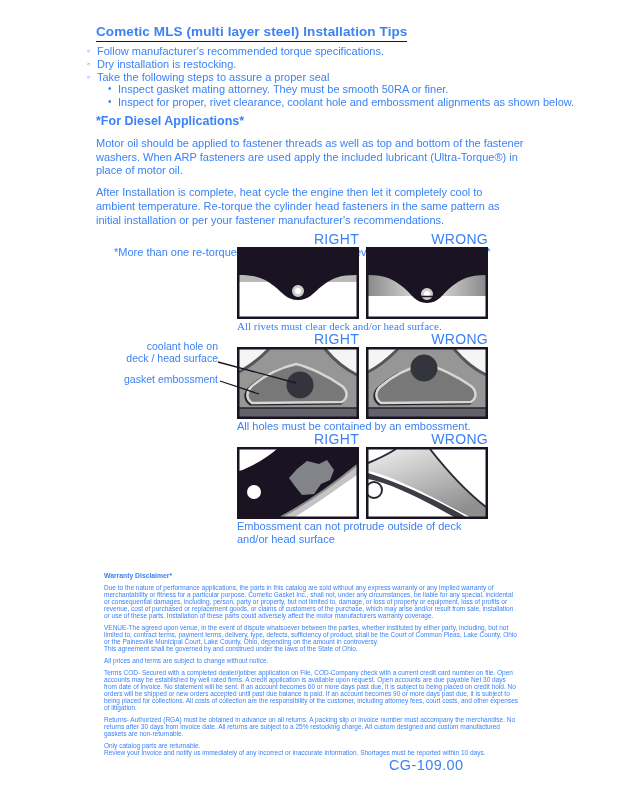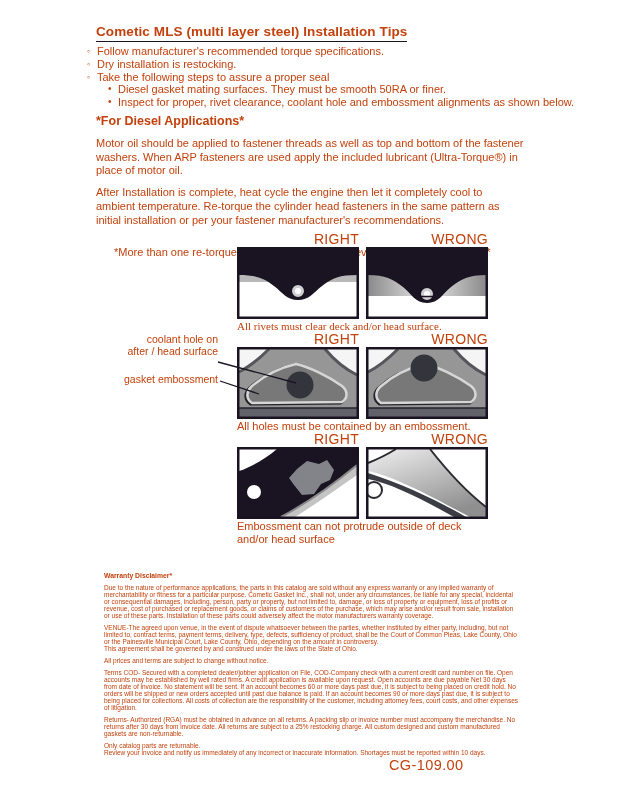--- a/index.html
+++ b/index.html
@@ -1,18 +1,18 @@
 <!DOCTYPE html>
 <html><head>
 <meta charset="utf-8">
 <style>
   html,body{margin:0;padding:0;background:#ffffff;}
   .page{
     position:relative;width:618px;height:800px;background:#ffffff;
-    font-family:"Liberation Sans",sans-serif;color:#c2410c;overflow:hidden;
+    font-family:"Liberation Sans",sans-serif;color:#3b82f6;overflow:hidden;
   }
   .abs{position:absolute;}
   
   .title{
     left:96px;top:24px;font-size:13.5px;font-weight:bold;
     border-bottom:1.6px solid #1b1523;padding-bottom:2px;letter-spacing:0.1px;
   }
   
   .bullets{left:87px;top:45px;font-size:11px;line-height:12.8px;}
   .brow{display:flex;}
@@ -55,21 +55,21 @@
     <div class="brow">
       <span class="bmark">◦</span>
       <span>Dry installation is restocking.</span>
     </div>
     <div class="brow">
       <span class="bmark">◦</span>
       <span>Take the following steps to assure a proper seal</span>
     </div>
     <div class="brow sub">
       <span class="bmark">•</span>
-      <span>Diesel gasket mating surfaces.  They must be smooth 50RA or finer.</span>
+      <span>Inspect gasket mating attorney.  They must be smooth 50RA or finer.</span>
     </div>
     <div class="brow sub">
       <span class="bmark">•</span>
       <span>Inspect for proper, rivet clearance, coolant hole and embossment alignments as shown below.</span>
     </div>
   </div>
 
   <div class="abs diesel">
     <h2>*For Diesel Applications*</h2>
     <p>Motor oil should be applied to fastener threads as well as top and bottom of the fastener washers. When ARP fasteners are used apply the included lubricant (Ultra-Torque®) in place of motor oil.</p>
@@ -107,23 +107,23 @@
       <circle cx="61" cy="47" r="3" fill="#ffffff"></circle>
       <line x1="54.5" y1="49.5" x2="67.5" y2="49.5" stroke="#1a1322" stroke-width="1.5"></line>
       <rect x="1.25" y="1.25" width="119.5" height="69.5" fill="none" stroke="#1a1322" stroke-width="2.5"></rect>
     </svg>
   </div>
   <div class="abs dcaption" style="left:237px;top:320px;font-family:Liberation Serif, serif;">All rivets must clear deck and/or head surface.</div>
 
   <div class="abs dlabel" style="left:237px;top:331px;">RIGHT</div>
   <div class="abs dlabel" style="left:366px;top:331px;">WRONG</div>
 
-  <div class="abs annot" style="left:108px;top:334px;">
+  <div class="abs annot" style="left:108px;top:341px;">
     <div>coolant hole on</div>
-    <div>after / head surface</div>
+    <div>deck / head surface</div>
   </div>
   <div class="abs annot" style="left:108px;top:374px;">gasket embossment</div>
   <svg class="abs" style="left:214px;top:352px;z-index:5;" width="92" height="48" viewBox="0 0 92 48">
     <line x1="4" y1="10" x2="82" y2="31" stroke="#1b1523" stroke-width="1.3"></line>
     <line x1="6" y1="29" x2="45" y2="42" stroke="#1b1523" stroke-width="1.3"></line>
   </svg>
 
   <div class="abs dpanel" style="left:237px;top:347px;">
     <svg width="122" height="72" viewBox="0 0 122 72">
       <rect x="0" y="0" width="122" height="72" fill="#969696"></rect>

